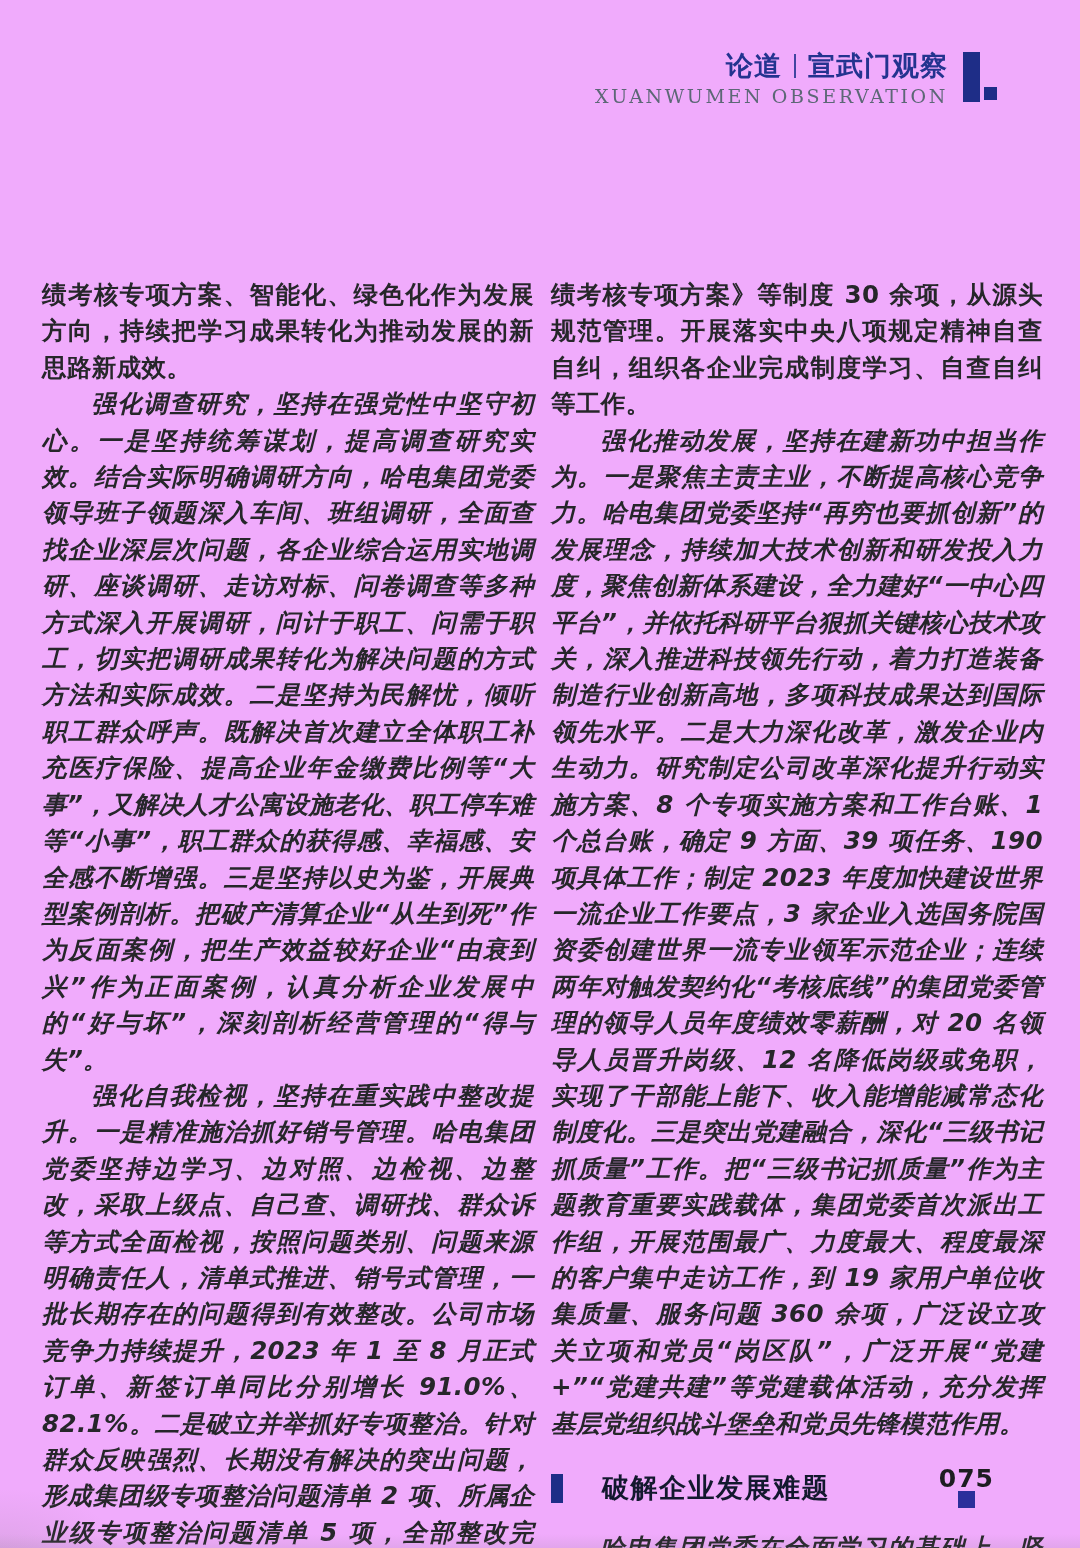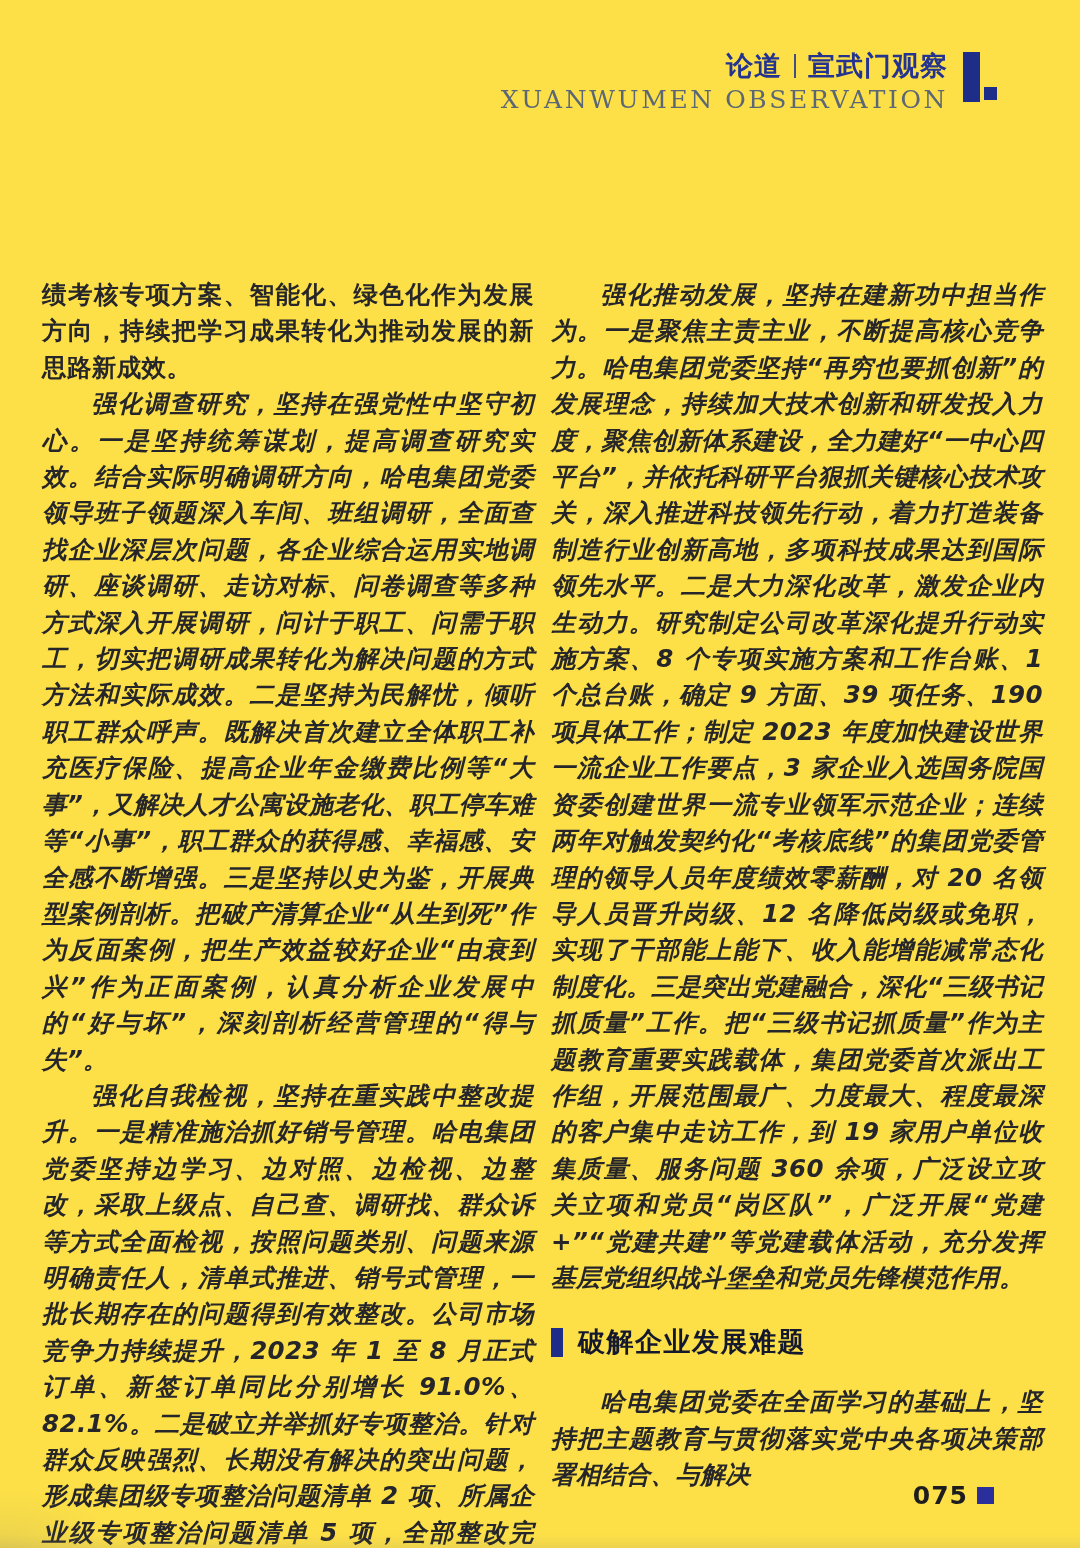--- a/index.html
+++ b/index.html
@@ -1,19 +1,19 @@
 <!DOCTYPE html>
 <html><head>
 <meta charset="utf-8">
 <style>
   html,body{margin:0;padding:0;background:#e8e8e6;}
   .page{
     position:relative;
     width:1080px;height:1548px;
-    background:#fde047;
+    background:#f0abfc;
     margin:0 auto;
     overflow:hidden;
     font-family:"DejaVu Sans",sans-serif;
   }
   
   .hdr{
     position:absolute;top:52px;right:84px;
     display:flex;align-items:flex-start;gap:15px;
   }
   .hdr-text{text-align:right;}
@@ -22,21 +22,21 @@
     letter-spacing:1px;line-height:1;white-space:nowrap;
   }
   .hdr-sep{
     display:inline-block;width:0;height:24px;
     border-left:2px solid #23338f;
     margin:0 12px;vertical-align:-3px;opacity:.85;
   }
   .hdr-en{
     margin-top:8px;
     font-family:"DejaVu Serif",serif;
-    font-size:25px;color:#5c6776;
+    font-size:19px;color:#5c6776;
     letter-spacing:2.6px;line-height:1;white-space:nowrap;
   }
   .hdr-mark{position:relative;width:33px;height:50px;flex:0 0 auto;}
   .hdr-bar{position:absolute;left:0;top:0;width:17px;height:50px;background:#1e2d87;}
   .hdr-dot{position:absolute;left:21px;bottom:2px;width:13px;height:13px;background:#1e2d87;}
   
   .col{
     position:absolute;top:277px;width:492px;
     font-size:24.5px;line-height:36.4px;
     color:#26262a;font-weight:600;
@@ -47,30 +47,31 @@
   .col p.ind{text-indent:2em;font-style:italic;}
   .col-left{left:42px;}
   .col-right{left:551px;}
   
   .section-heading{
     margin:30px 0 26px 0;
     font-size:27px;font-weight:bold;color:#13182e;
     letter-spacing:1.5px;line-height:32px;
     display:flex;align-items:center;
     text-indent:0;
+    gap:24px;
   }
   .hbar{
     display:inline-block;flex:0 0 auto;
     width:12px;height:29px;background:#1e2d87;
     margin-right:15px;
   }
   
   .ftr{
     position:absolute;right:86px;bottom:40px;
-    display:flex;align-items:center;gap:9px;
+    display:flex;align-items:center;flex-direction:column;
   }
   .pagenum{
     font-size:25px;font-weight:bold;color:#1d1d20;
     letter-spacing:1px;line-height:1;
   }
   .pagesq{display:inline-block;width:17px;height:17px;background:#2b2f9b;}
   
   .scan-bottom{
     position:absolute;left:0;bottom:0;width:100%;height:14px;
     background:linear-gradient(to bottom,rgba(0,0,0,0),rgba(120,120,118,.12));
@@ -100,20 +101,21 @@
     </div>
   </div>
 
   <section class="col col-left">
     <p>绩考核专项方案、智能化、绿色化作为发展方向，持续把学习成果转化为推动发展的新思路新成效。</p>
     <p class="ind">强化调查研究，坚持在强党性中坚守初心。一是坚持统筹谋划，提高调查研究实效。结合实际明确调研方向，哈电集团党委领导班子领题深入车间、班组调研，全面查找企业深层次问题，各企业综合运用实地调研、座谈调研、走访对标、问卷调查等多种方式深入开展调研，问计于职工、问需于职工，切实把调研成果转化为解决问题的方式方法和实际成效。二是坚持为民解忧，倾听职工群众呼声。既解决首次建立全体职工补充医疗保险、提高企业年金缴费比例等“大事”，又解决人才公寓设施老化、职工停车难等“小事”，职工群众的获得感、幸福感、安全感不断增强。三是坚持以史为鉴，开展典型案例剖析。把破产清算企业“从生到死”作为反面案例，把生产效益较好企业“由衰到兴”作为正面案例，认真分析企业发展中的“好与坏”，深刻剖析经营管理的“得与失”。</p>
     <p class="ind">强化自我检视，坚持在重实践中整改提升。一是精准施治抓好销号管理。哈电集团党委坚持边学习、边对照、边检视、边整改，采取上级点、自己查、调研找、群众诉等方式全面检视，按照问题类别、问题来源明确责任人，清单式推进、销号式管理，一批长期存在的问题得到有效整改。公司市场竞争力持续提升，2023 年 1 至 8 月正式订单、新签订单同比分别增长 91.0%、82.1%。二是破立并举抓好专项整治。针对群众反映强烈、长期没有解决的突出问题，形成集团级专项整治问题清单 2 项、所属企业级专项整治问题清单 5 项，全部整改完成。以专项工作方案全面提高全员劳动生产率，截至 8 月底，全员劳动生产率同比提升 11.4%。三是常态长效推动建章立制。针对发现的问题、制度漏洞，制定、修订《法治合规风控信息化建设规划方案》《哈电集团所属单位经营业</p>
   </section>
 
   <section class="col col-right">
+    <p>绩考核专项方案》等制度 30 余项，从源头规范管理。开展落实中央八项规定精神自查自纠，组织各企业完成制度学习、自查自纠等工作。</p>
     <p class="ind">强化推动发展，坚持在建新功中担当作为。一是聚焦主责主业，不断提高核心竞争力。哈电集团党委坚持“再穷也要抓创新”的发展理念，持续加大技术创新和研发投入力度，聚焦创新体系建设，全力建好“一中心四平台”，并依托科研平台狠抓关键核心技术攻关，深入推进科技领先行动，着力打造装备制造行业创新高地，多项科技成果达到国际领先水平。二是大力深化改革，激发企业内生动力。研究制定公司改革深化提升行动实施方案、8 个专项实施方案和工作台账、1 个总台账，确定 9 方面、39 项任务、190 项具体工作；制定 2023 年度加快建设世界一流企业工作要点，3 家企业入选国务院国资委创建世界一流专业领军示范企业；连续两年对触发契约化“考核底线”的集团党委管理的领导人员年度绩效零薪酬，对 20 名领导人员晋升岗级、12 名降低岗级或免职，实现了干部能上能下、收入能增能减常态化制度化。三是突出党建融合，深化“三级书记抓质量”工作。把“三级书记抓质量”作为主题教育重要实践载体，集团党委首次派出工作组，开展范围最广、力度最大、程度最深的客户集中走访工作，到 19 家用户单位收集质量、服务问题 360 余项，广泛设立攻关立项和党员“岗区队”，广泛开展“党建 +”“党建共建”等党建载体活动，充分发挥基层党组织战斗堡垒和党员先锋模范作用。</p>
     <h2 class="section-heading">
       <span class="hbar"></span>
       <span>破解企业发展难题</span>
     </h2>
     <p class="ind">哈电集团党委在全面学习的基础上，坚持把主题教育与贯彻落实党中央各项决策部署相结合、与解决</p>
   </section>
 
   <div class="ftr">
     <span class="pagenum">075</span>

